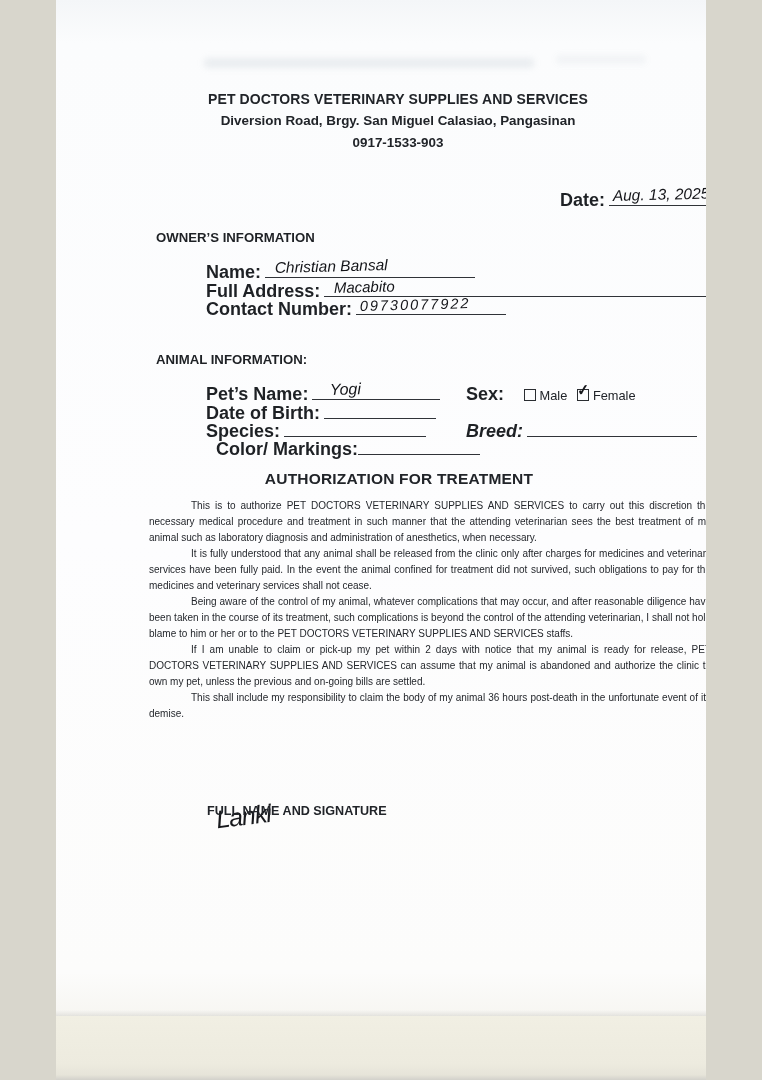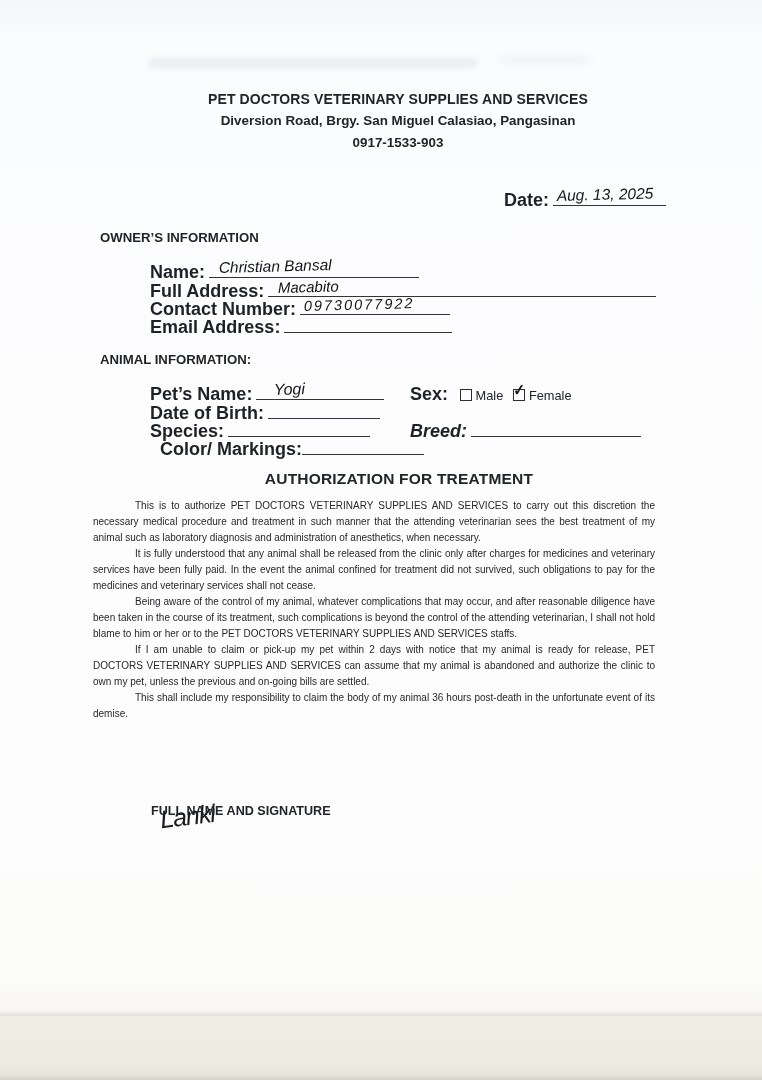--- a/index.html
+++ b/index.html
@@ -1,18 +1,18 @@
 <!DOCTYPE html>
 <html><head>
 <meta charset="utf-8">
 <style>
   html,body{margin:0;padding:0;}
   body{background:#d8d6cc;}
   .sheet{
-    position:relative;width:762px;height:1080px;margin:0 auto;overflow:hidden;
+    position:relative;width:650px;height:1080px;margin:0 auto;overflow:hidden;
     font-family:"Liberation Sans",sans-serif;color:#212429;
     background:linear-gradient(180deg,#f4f6f8 0%,#fbfcfd 4%,#fdfdfe 50%,#fcfcfb 90%,#f7f6f2 94%,#f3f2ec 94.2%);
   }
   
   .scan-bed{position:absolute;left:0;right:0;bottom:0;height:64px;
     background:linear-gradient(180deg,#f1efe3 0%,#edebdf 75%,#e6e4d9 92%,#d2d1cb 100%);}
   .paper-edge{position:absolute;left:0;right:0;bottom:64px;height:6px;
     background:linear-gradient(180deg,rgba(255,255,255,0),rgba(140,140,135,0.18));}
   .smudge{position:absolute;background:rgba(150,160,175,0.16);filter:blur(3px);border-radius:4px;}
 
@@ -70,33 +70,30 @@
   </div>
 
   <div class="row" style="left:150px;top:281px;">
     <span class="lbl">Full Address:</span><span class="line" style="width:388px;"><span class="hand">Macabito</span></span>
   </div>
 
   <div class="row" style="left:150px;top:299px;">
     <span class="lbl">Contact Number:</span><span class="line" style="width:150px;"><span class="hand num" style="left:4px;">09730077922</span></span>
   </div>
 
-  <div class="row" style="left:150px;top:317px;">
-    <span class="lbl">Email Address:</span><span class="line" style="width:168px;"><span class="hand"></span></span>
-  </div>
 
   <div class="row lbl" style="left:100px;top:352px;font-size:13.2px;">ANIMAL INFORMATION:</div>
 
   <div class="row" style="left:150px;top:384px;">
     <span class="lbl">Pet’s Name:</span><span class="line" style="width:128px;"><span class="hand" style="font-size:16px;left:18px;">Yogi</span></span>
   </div>
 
   <div class="row" style="left:410px;top:384px;">
     <span class="lbl">Sex:</span>
-    <span style="margin-left:8px;"><span class="cb"></span><span>Male</span></span>
+    <span style="margin-left:16px;"><span class="cb"></span><span>Male</span></span>
     <span style="margin-left:6px;"><span class="cb-wrap"><span class="cb"></span><span class="tick">✓</span></span><span>Female</span></span>
   </div>
 
   <div class="row" style="left:150px;top:403px;">
     <span class="lbl">Date of Birth:</span><span class="line" style="width:112px;"><span class="hand"></span></span>
   </div>
 
   <div class="row" style="left:150px;top:421px;">
     <span class="lbl">Species:</span><span class="line" style="width:142px;"><span class="hand"></span></span>
   </div>

